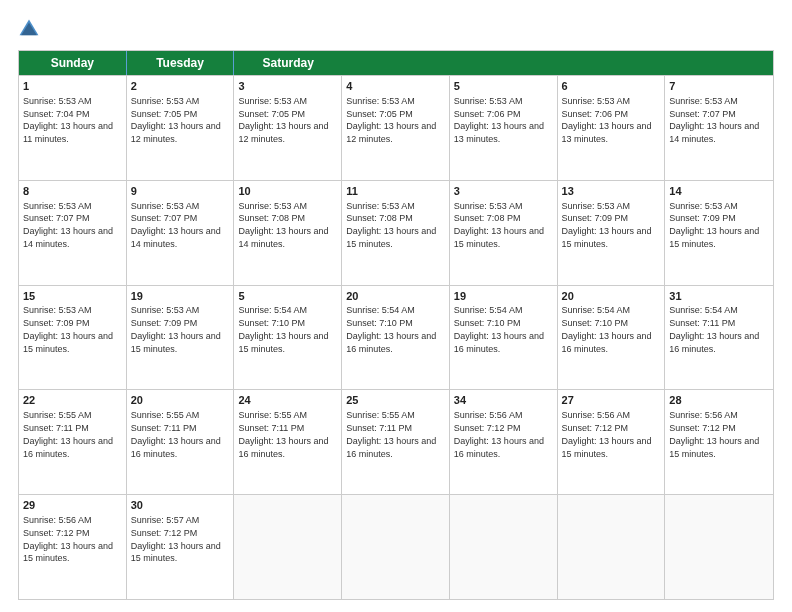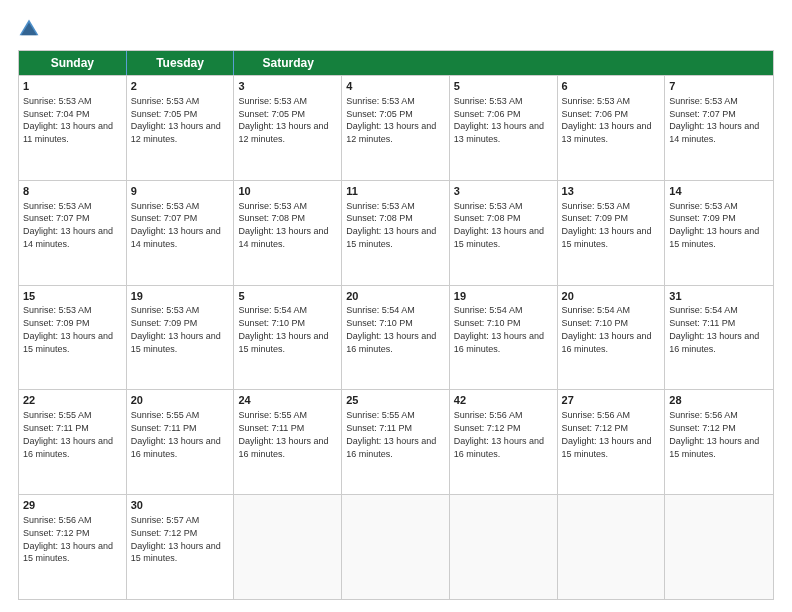--- a/index.html
+++ b/index.html
@@ -162,21 +162,21 @@
           <div class="cal-cell"><span class="day-num">20</span><span class="cell-text">Sunrise: 5:54 AM<br>Sunset: 7:10 PM<br>Daylight: 13 hours and 16 minutes.</span></div>
           <div class="cal-cell"><span class="day-num">19</span><span class="cell-text">Sunrise: 5:54 AM<br>Sunset: 7:10 PM<br>Daylight: 13 hours and 16 minutes.</span></div>
           <div class="cal-cell"><span class="day-num">20</span><span class="cell-text">Sunrise: 5:54 AM<br>Sunset: 7:10 PM<br>Daylight: 13 hours and 16 minutes.</span></div>
           <div class="cal-cell"><span class="day-num">31</span><span class="cell-text">Sunrise: 5:54 AM<br>Sunset: 7:11 PM<br>Daylight: 13 hours and 16 minutes.</span></div>
         </div>
         <div class="cal-row">
           <div class="cal-cell"><span class="day-num">22</span><span class="cell-text">Sunrise: 5:55 AM<br>Sunset: 7:11 PM<br>Daylight: 13 hours and 16 minutes.</span></div>
           <div class="cal-cell"><span class="day-num">20</span><span class="cell-text">Sunrise: 5:55 AM<br>Sunset: 7:11 PM<br>Daylight: 13 hours and 16 minutes.</span></div>
           <div class="cal-cell"><span class="day-num">24</span><span class="cell-text">Sunrise: 5:55 AM<br>Sunset: 7:11 PM<br>Daylight: 13 hours and 16 minutes.</span></div>
           <div class="cal-cell"><span class="day-num">25</span><span class="cell-text">Sunrise: 5:55 AM<br>Sunset: 7:11 PM<br>Daylight: 13 hours and 16 minutes.</span></div>
-          <div class="cal-cell"><span class="day-num">42</span><span class="cell-text">Sunrise: 5:56 AM<br>Sunset: 7:12 PM<br>Daylight: 13 hours and 16 minutes.</span></div>
+          <div class="cal-cell"><span class="day-num">34</span><span class="cell-text">Sunrise: 5:56 AM<br>Sunset: 7:12 PM<br>Daylight: 13 hours and 16 minutes.</span></div>
           <div class="cal-cell"><span class="day-num">27</span><span class="cell-text">Sunrise: 5:56 AM<br>Sunset: 7:12 PM<br>Daylight: 13 hours and 15 minutes.</span></div>
           <div class="cal-cell"><span class="day-num">28</span><span class="cell-text">Sunrise: 5:56 AM<br>Sunset: 7:12 PM<br>Daylight: 13 hours and 15 minutes.</span></div>
         </div>
         <div class="cal-row">
           <div class="cal-cell"><span class="day-num">29</span><span class="cell-text">Sunrise: 5:56 AM<br>Sunset: 7:12 PM<br>Daylight: 13 hours and 15 minutes.</span></div>
           <div class="cal-cell"><span class="day-num">30</span><span class="cell-text">Sunrise: 5:57 AM<br>Sunset: 7:12 PM<br>Daylight: 13 hours and 15 minutes.</span></div>
           <div class="cal-cell empty"></div>
           <div class="cal-cell empty"></div>
           <div class="cal-cell empty"></div>
           <div class="cal-cell empty"></div>

